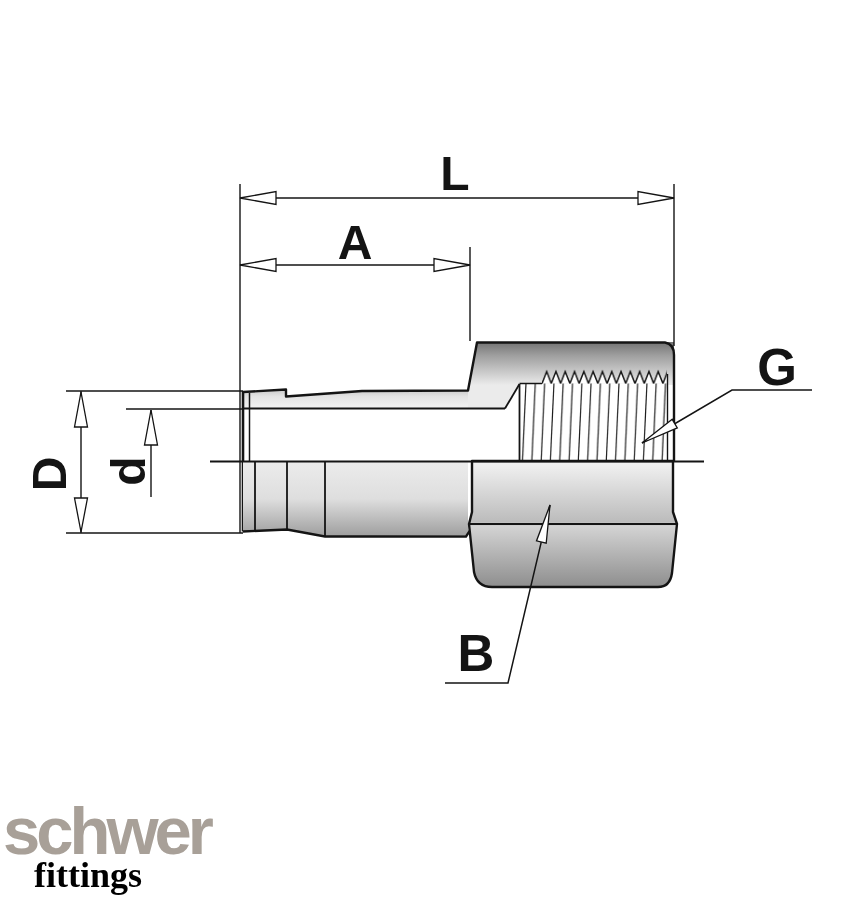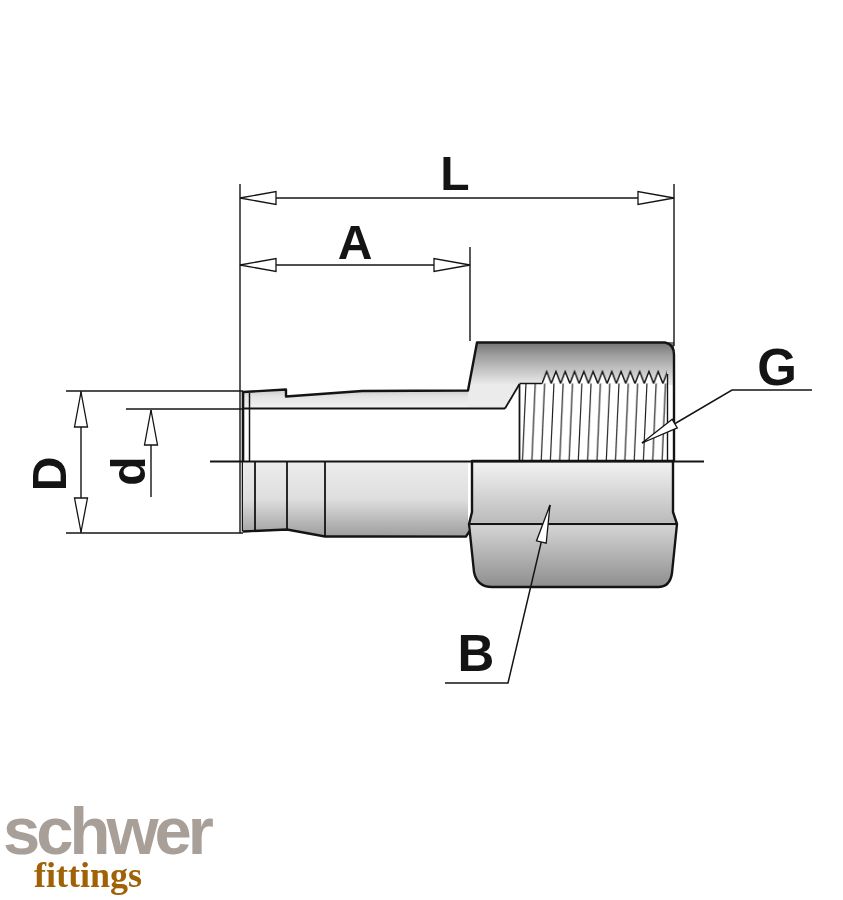--- a/index.html
+++ b/index.html
@@ -6,21 +6,21 @@
   .stage{position:relative;width:843px;height:900px;background:#ffffff;overflow:hidden;
          font-family:"Liberation Sans",sans-serif;}
   svg{position:absolute;left:0;top:0;}
   .dim-label{font-family:"Liberation Sans",sans-serif;font-weight:bold;font-size:48px;fill:#141414;}
   .dim-label-big{font-family:"Liberation Sans",sans-serif;font-weight:bold;font-size:51px;fill:#141414;}
   .logo{position:absolute;left:3px;top:797px;width:260px;}
   .logo-main{display:block;font-family:"Liberation Sans",sans-serif;font-weight:bold;
              font-size:67px;line-height:1;letter-spacing:-4px;color:#a8a098;}
   .logo-sub{display:block;position:absolute;left:31px;top:60px;
             font-family:"Liberation Serif",serif;font-weight:bold;
-            font-size:36px;line-height:1;letter-spacing:0px;color:#a16207;}
+            font-size:36px;line-height:1;letter-spacing:0px;color:#000000;}
 </style>
 </head>
 <body>
 
 <div class="stage">
 
 <svg width="843" height="900" viewBox="0 0 843 900">
   <defs>
     <linearGradient id="gWall" gradientUnits="userSpaceOnUse" x1="0" y1="389" x2="0" y2="408">
       <stop offset="0" stop-color="#c7c7c7"></stop>

